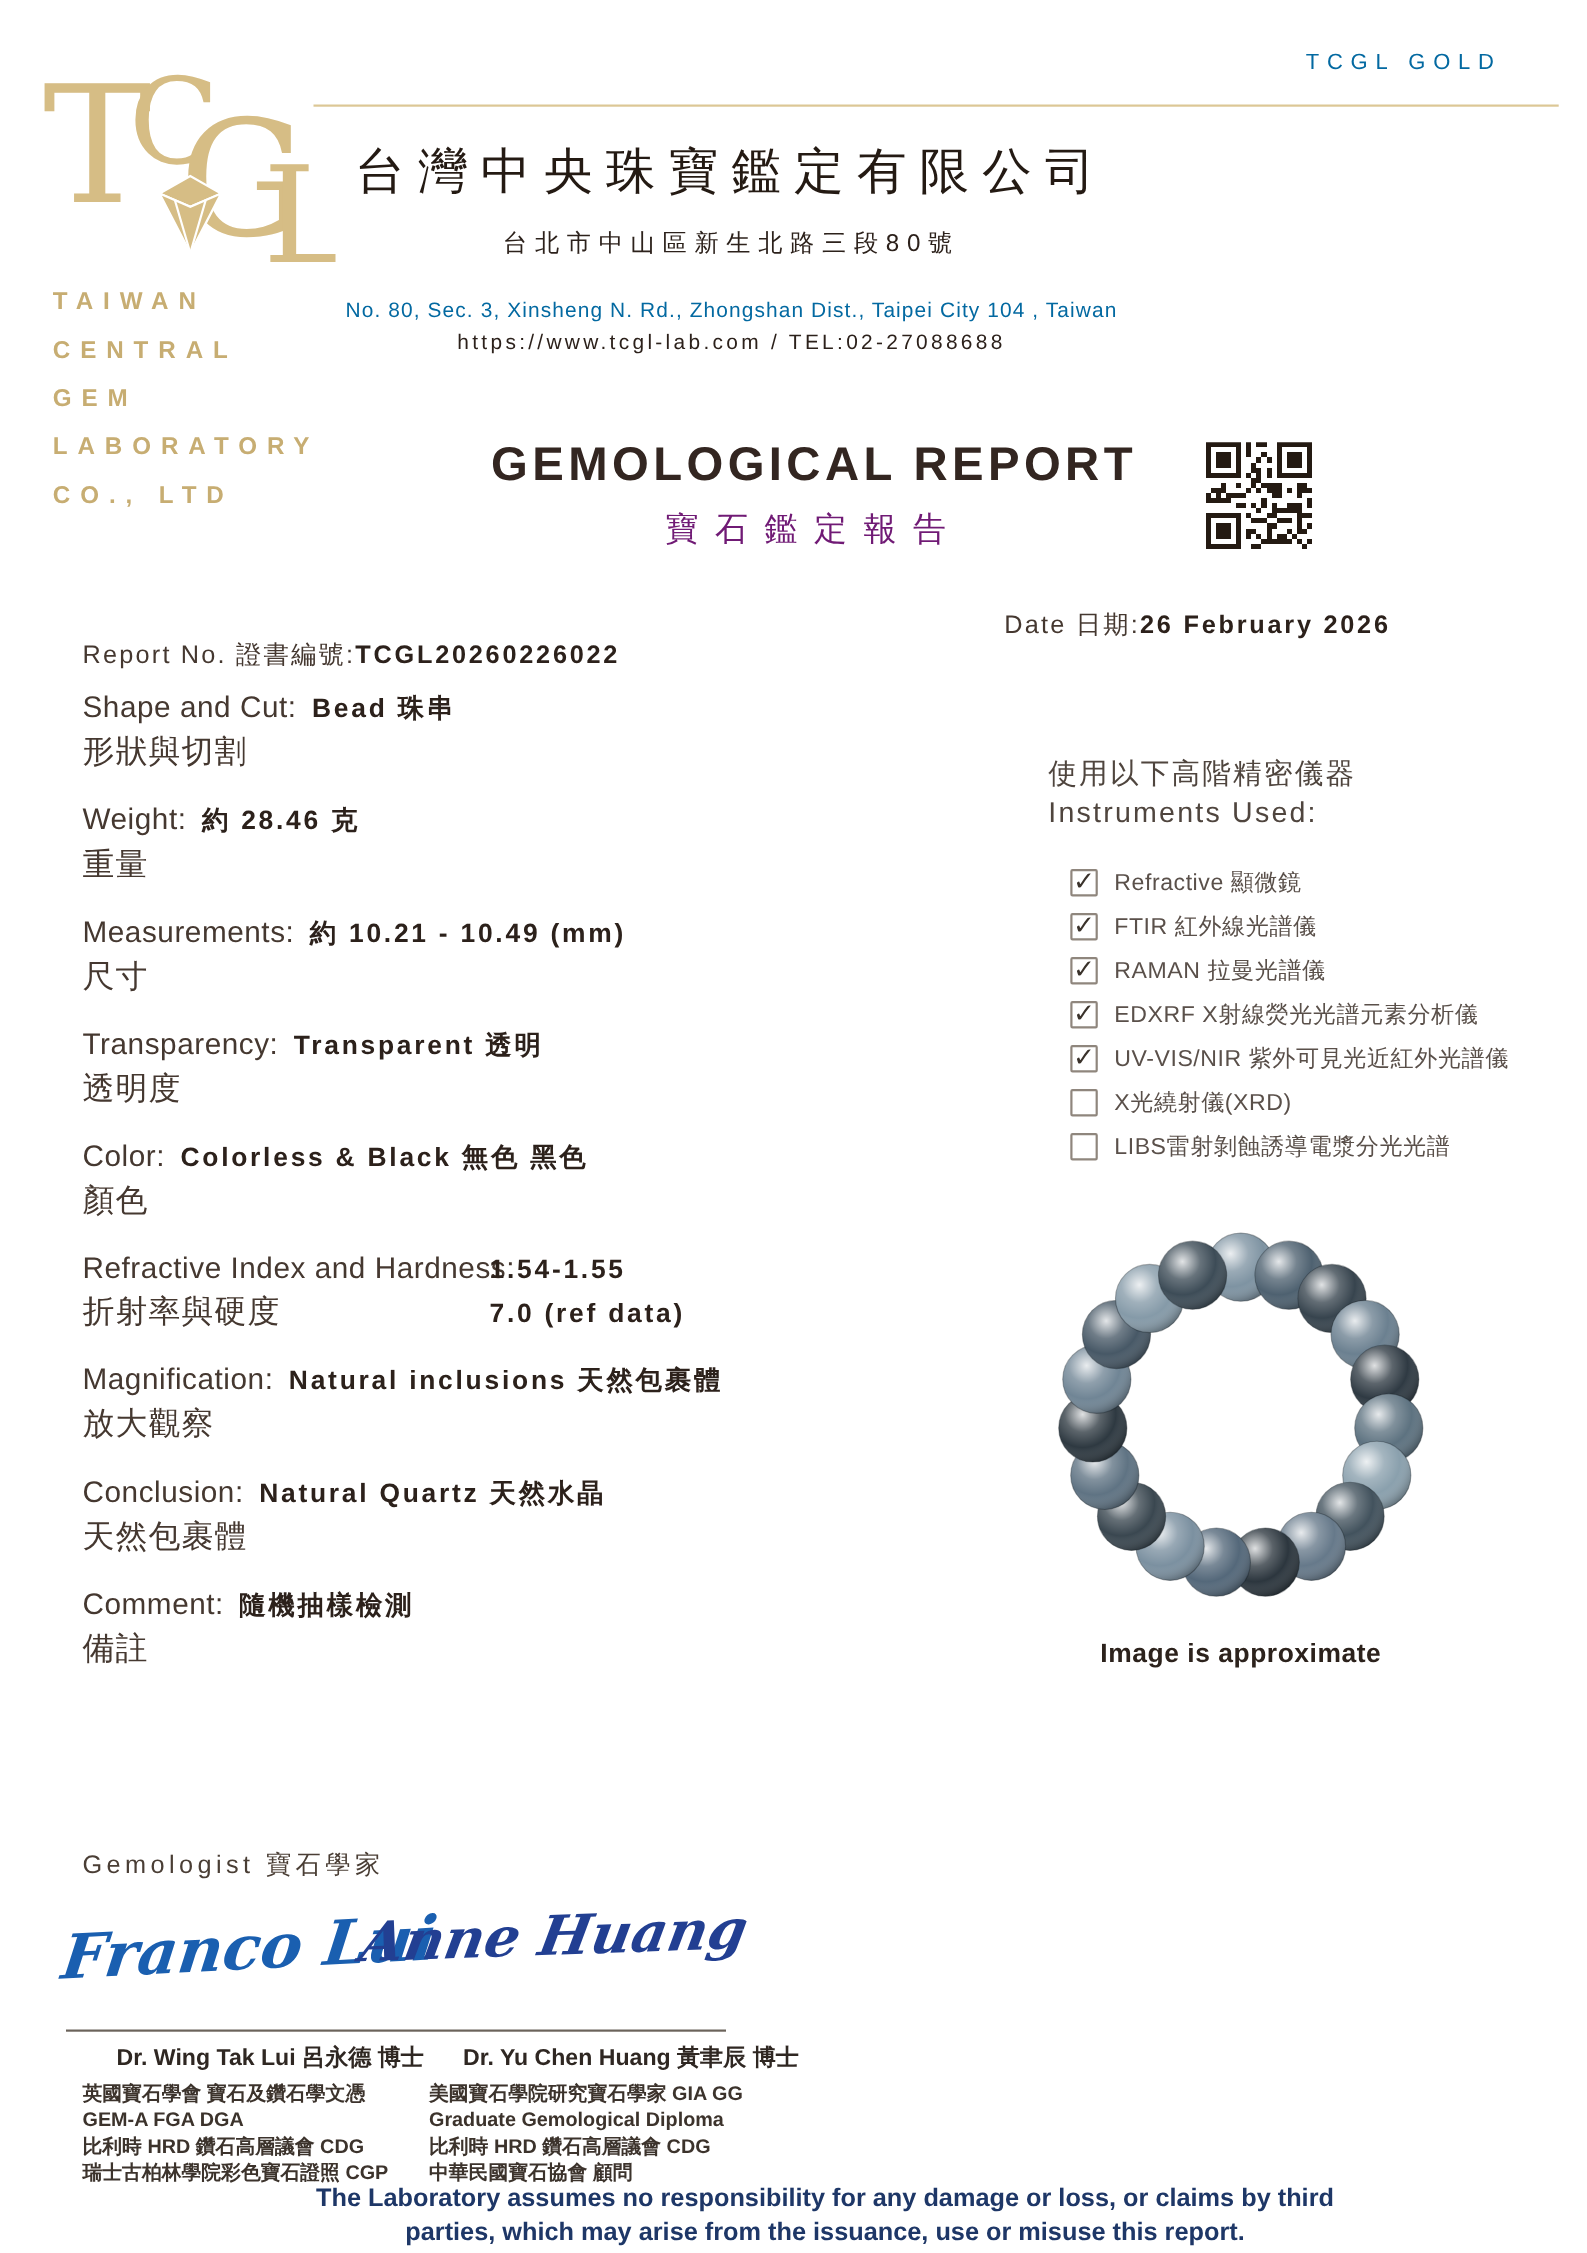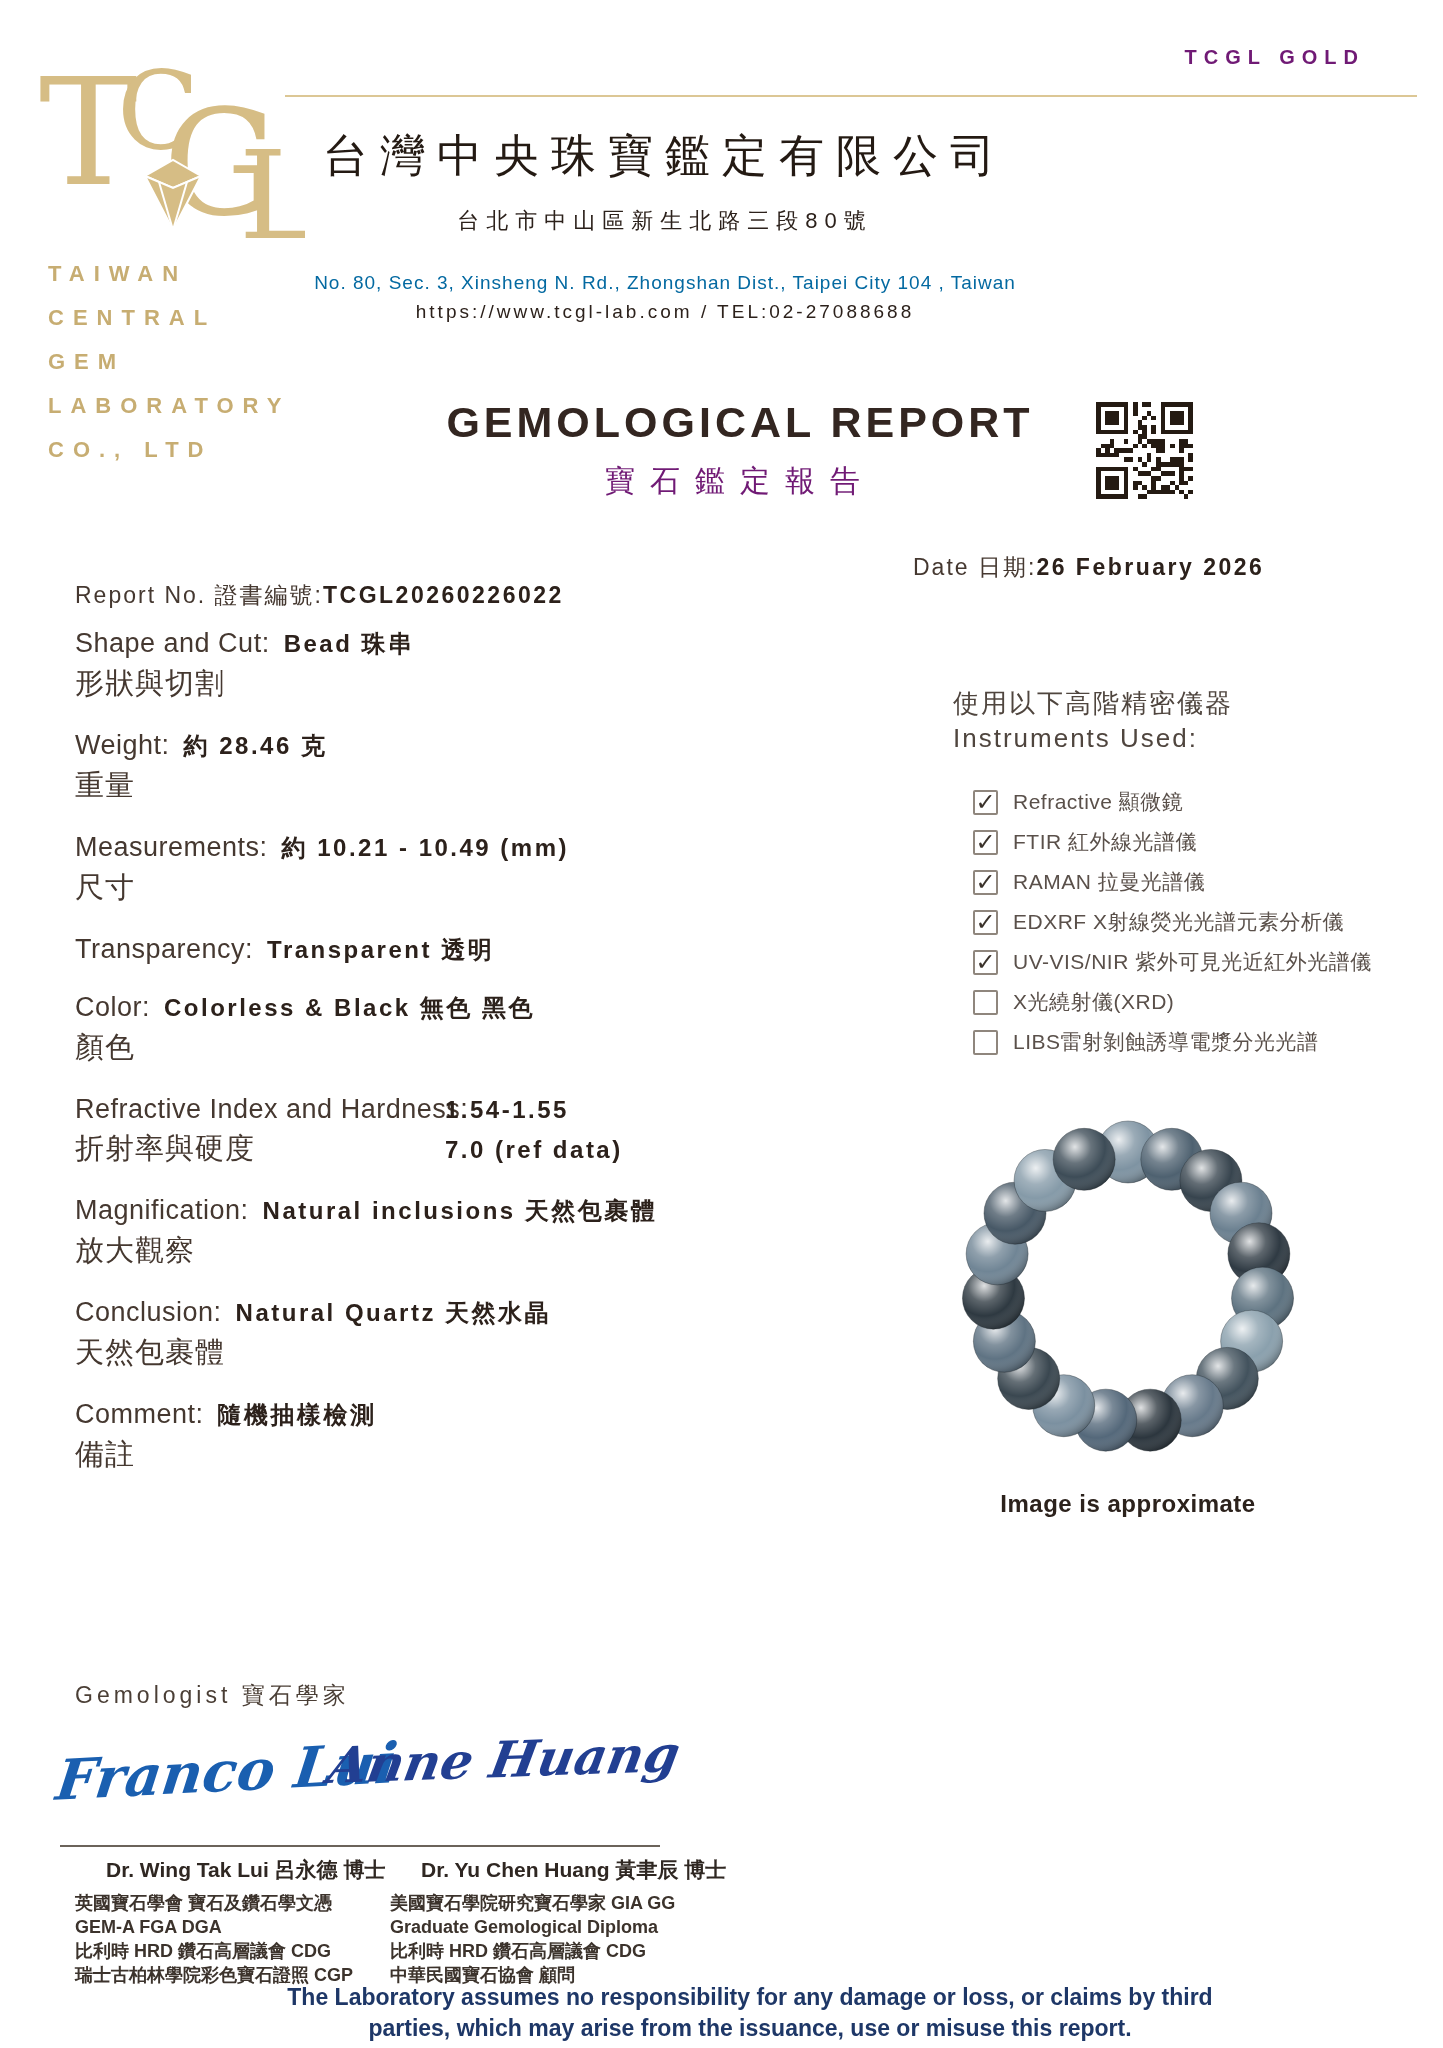--- a/index.html
+++ b/index.html
@@ -2,21 +2,21 @@
 <html><head>
 <meta charset="utf-8">
 <style>
   html,body{margin:0;padding:0;}
   body{
     width:1443px;height:2048px;position:relative;background:#ffffff;
     font-family:"Liberation Sans","DejaVu Sans",sans-serif;color:#3a2e26;overflow:hidden;
   }
   
   .brand-tag{position:absolute;top:46px;right:78px;font-size:20px;letter-spacing:7px;
-    font-weight:700;color:#701a75;}
+    font-weight:400;color:#0369a1;}
   .gold-rule{position:absolute;left:285px;top:95px;width:1132px;height:2px;background:#dcc795;}
   .logo-svg{position:absolute;left:33px;top:36px;}
   .lab-name{position:absolute;left:48px;top:252px;color:#c7ad72;font-size:22px;
     letter-spacing:9px;font-weight:600;line-height:44px;}
   .company-block{position:absolute;left:285px;top:126px;width:760px;text-align:center;}
   .company-name{font-size:45px;letter-spacing:12px;font-weight:500;color:#241a13;}
   .addr-zh{margin-top:20px;font-size:22px;letter-spacing:7px;color:#2c211b;font-weight:500;}
   .addr-en{margin-top:36px;font-size:19px;letter-spacing:1px;color:#0369a1;font-weight:500;}
   .web-tel{margin-top:7px;font-size:19px;letter-spacing:3px;color:#2c211b;font-weight:500;}
   .report-title-block{position:absolute;left:430px;top:398px;width:620px;text-align:center;}
@@ -352,20 +352,21 @@
         <span class="f-value">約 10.21 - 10.49 (mm)</span>
       </div>
     <div class="f-zh">尺寸</div>
   </div>
 
   <div class="field">
     <div class="f-row">
         <span class="f-label">Transparency:</span>
         <span class="f-value">Transparent 透明</span>
       </div>
+    <div class="f-zh">透明度</div>
   </div>
 
   <div class="field">
     <div class="f-row">
         <span class="f-label">Color:</span>
         <span class="f-value">Colorless &amp; Black 無色 黑色</span>
       </div>
     <div class="f-zh">顏色</div>
   </div>
 

